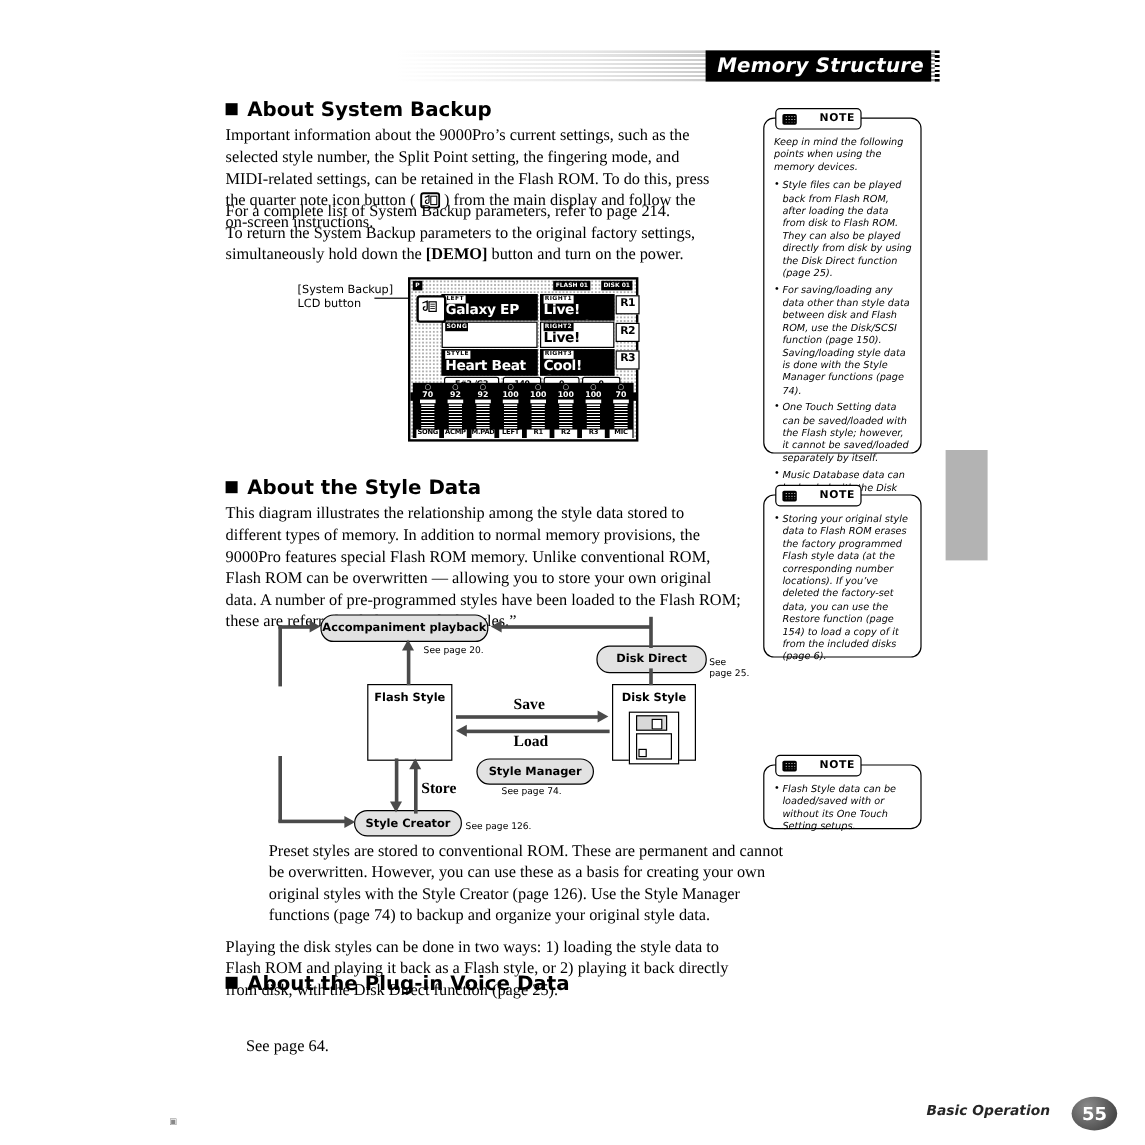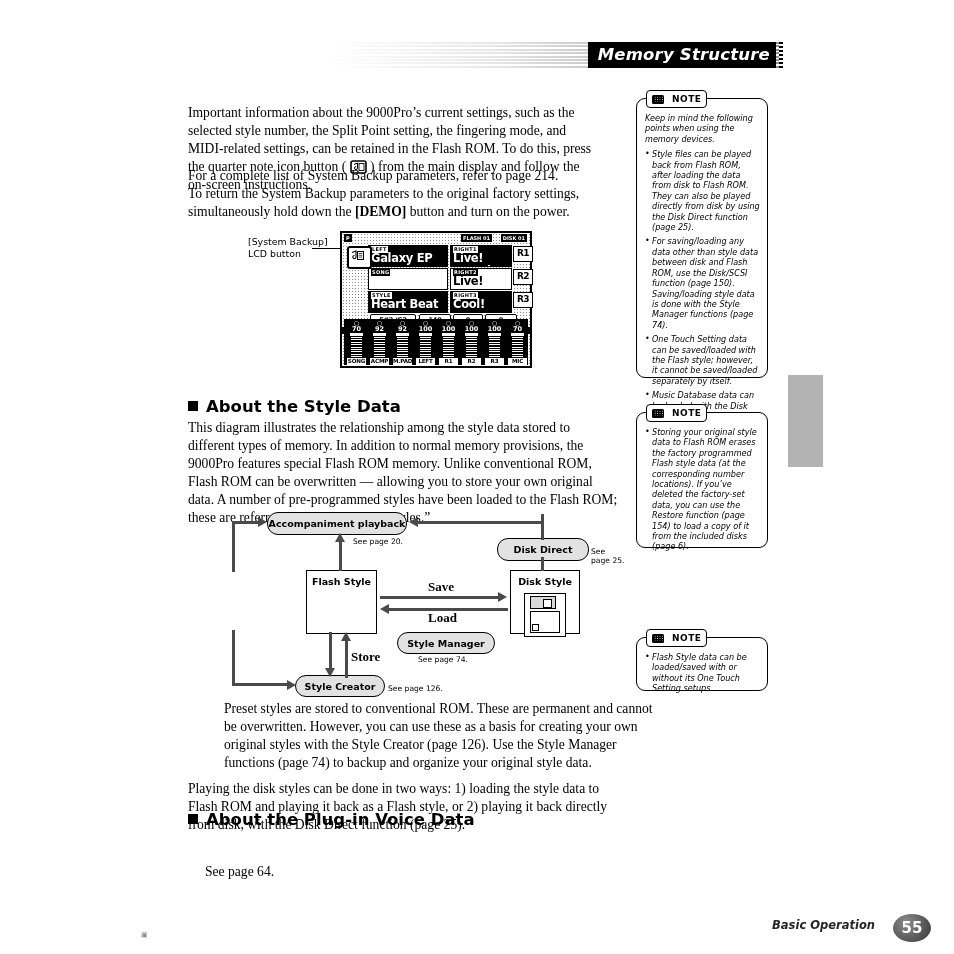--- a/index.html
+++ b/index.html
@@ -79,21 +79,21 @@
   .callout-line{position:absolute;height:1.4px;background:#000;}
   .lcdbtn{position:absolute;width:21px;height:19px;border:2px solid #000;border-radius:3px;
      background:#fff;}
   .lcdbtn-ring{position:absolute;width:29px;height:27px;border:2.5px solid #b9b9b9;
      border-radius:5px;background:transparent;}
 
   
   .note{position:absolute;border:1.3px solid #000;border-radius:9px;background:#fff;}
   .note-tab{position:absolute;left:9px;top:-9px;height:16px;background:#fff;
      border:1.3px solid #000;border-radius:4px;display:flex;align-items:center;
-     padding:0 5px;gap:8px;}
+     padding:0 5px;gap:19px;}
   .note-tab .ico{width:12px;height:9px;background:#000;border-radius:1.5px;position:relative;}
   .note-tab .ico::after{content:"";position:absolute;inset:1.5px 1.5px;
      background-image:radial-gradient(#fff 0.6px, transparent 0.7px);background-size:2.4px 2.4px;}
   .note-tab .t{font-family:"DejaVu Sans", sans-serif;font-weight:bold;font-size:9px;
      letter-spacing:.5px;}
   .note-body{position:absolute;left:8px;right:7px;top:14px;
      font-family:"DejaVu Sans", sans-serif;font-style:italic;font-size:8.1px;
      line-height:10.4px;}
   .note-body p{margin:0 0 5px 0;}
   .note-body ul{margin:0;padding:0;list-style:none;}
@@ -141,20 +141,23 @@
 </head>
 <body>
 
 <div class="page">
 
   <div class="hdr">
     <div class="stripes"></div>
     <div class="hdr-title">Memory Structure</div>
   </div>
 
+  <h2 class="sec" style="left:188px;top:82px;">
+    <span class="sq"></span><span>About System Backup</span>
+  </h2>
 
   <p class="body" style="left:188px;top:104px;width:412px;">
     <span>Important information about the 9000Pro’s current settings, such as the selected style number, the Split Point setting, the fingering mode, and MIDI-related settings, can be retained in the Flash ROM. To do this, press the quarter note icon button ( </span><span class="inline-icon"><svg width="17" height="14" viewBox="0 0 17 14">
           <rect x="1" y="1" width="15" height="12" rx="2" fill="#fff" stroke="#000" stroke-width="1.6"></rect>
           <path d="M4 4.5 L7.5 3 L7.5 8 M7.5 8 a1.5 1.5 0 1 1 -1.4 -1.4" fill="none" stroke="#000" stroke-width="1"></path>
           <rect x="9" y="3.5" width="5" height="7" fill="none" stroke="#000" stroke-width="0.9"></rect>
         </svg></span><span> ) from the main display and follow the on-screen instructions.</span>
   </p>
 
   <p class="body" style="left:188px;top:167px;width:412px;">For a complete list of System Backup parameters, refer to page 214.</p>

